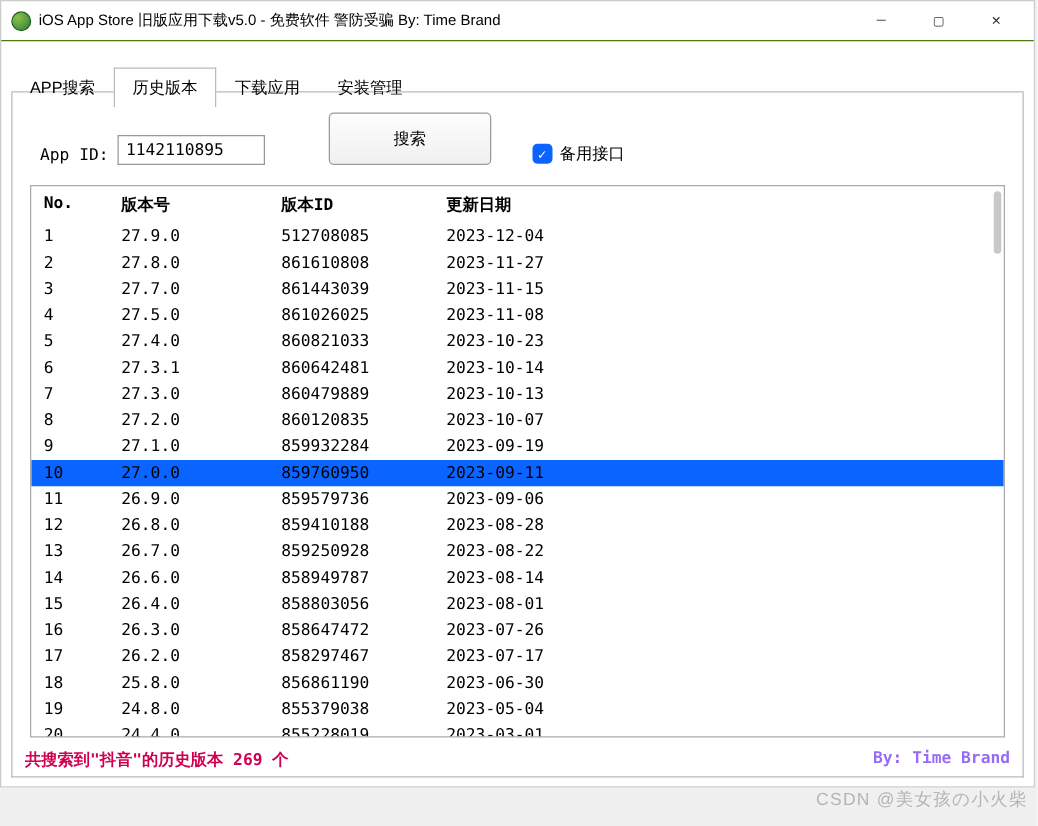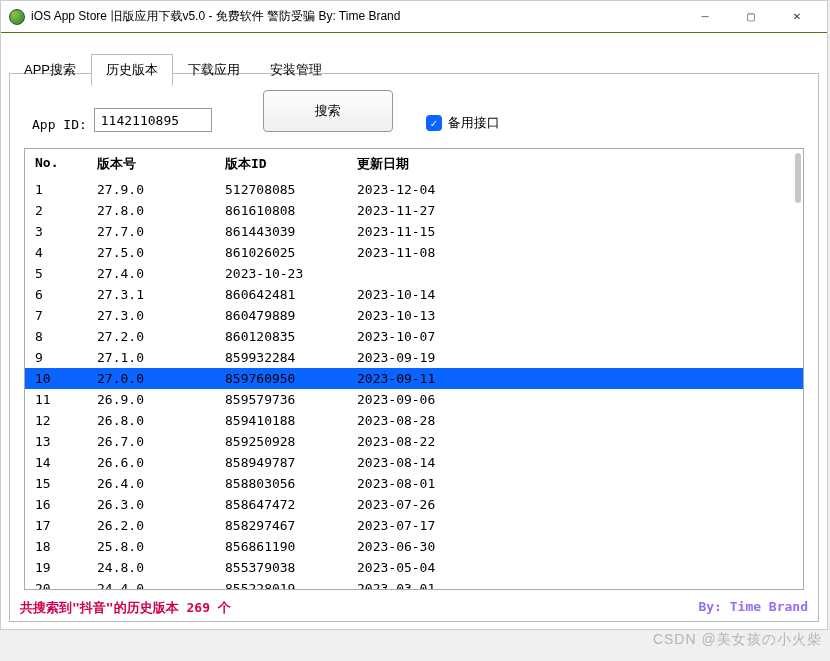--- a/index.html
+++ b/index.html
@@ -97,20 +97,21 @@
             </div>
             <div class="row">
               <div class="col-no">4</div>
               <div class="col-ver">27.5.0</div>
               <div class="col-id">861026025</div>
               <div class="col-date">2023-11-08</div>
             </div>
             <div class="row">
               <div class="col-no">5</div>
               <div class="col-ver">27.4.0</div>
+              <div class="col-id">860821033</div>
               <div class="col-date">2023-10-23</div>
             </div>
             <div class="row">
               <div class="col-no">6</div>
               <div class="col-ver">27.3.1</div>
               <div class="col-id">860642481</div>
               <div class="col-date">2023-10-14</div>
             </div>
             <div class="row">
               <div class="col-no">7</div>

